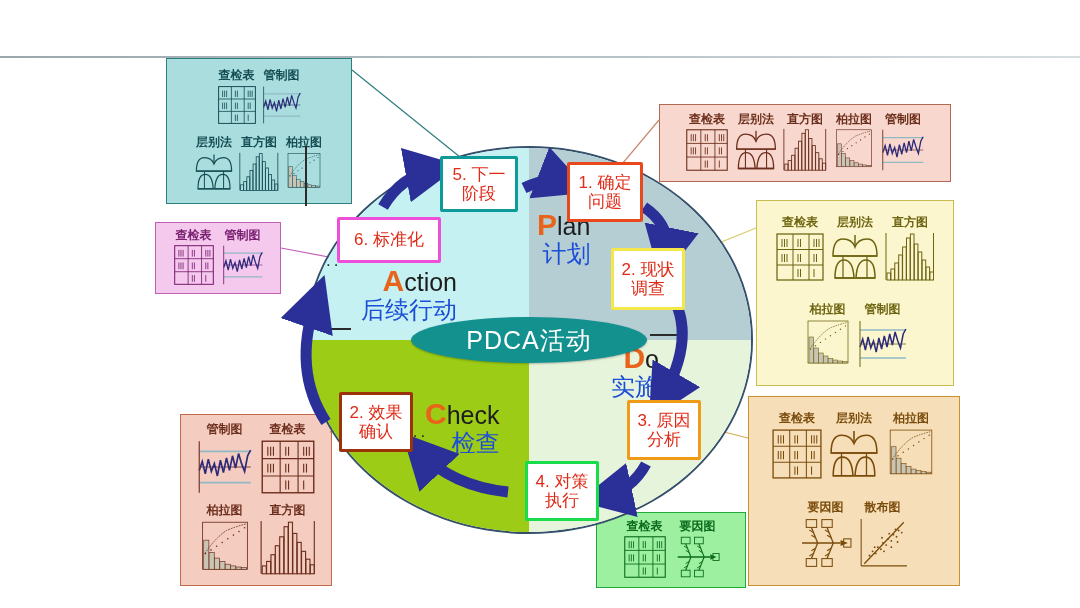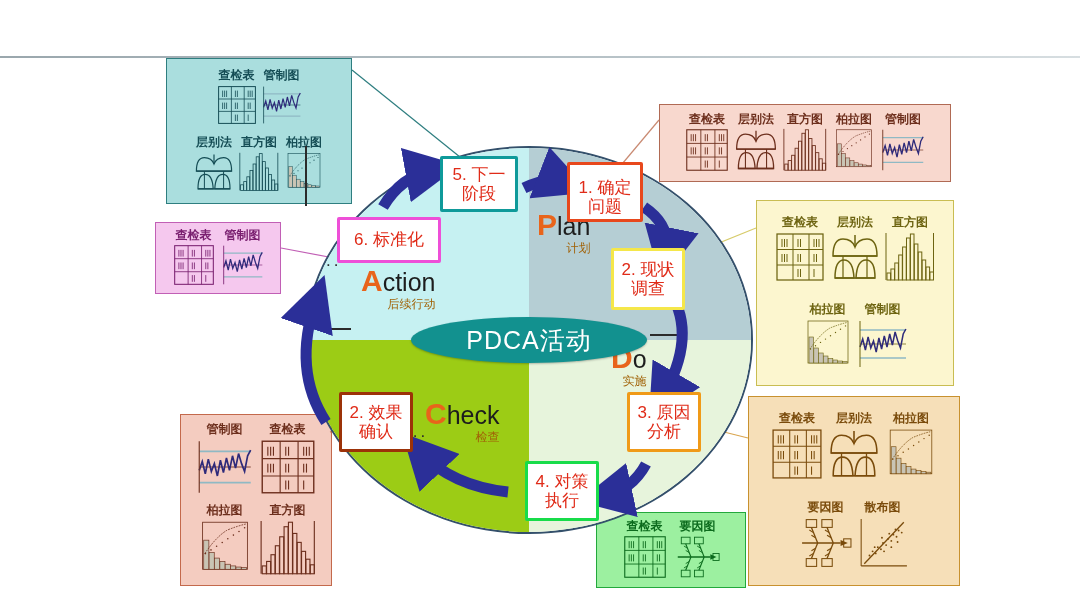--- a/index.html
+++ b/index.html
@@ -43,21 +43,21 @@
     background:#12918f;border-radius:50%;
     display:flex;align-items:center;justify-content:center;
     color:#ffffff;font-size:25px;letter-spacing:1px;
     box-shadow:0 1px 2px rgba(0,0,0,.25);
   }
 
   
   .phase{position:absolute;text-align:right;line-height:1.02;}
   .phase .en{font-size:25px;color:#1d1d1d;white-space:nowrap;}
   .phase .en .cap{color:#e8641b;font-size:30px;font-weight:bold;}
-  .phase .cn{font-size:12px;color:#a16207;margin-top:1px;white-space:nowrap;}
+  .phase .cn{font-size:24px;color:#1d4ed8;margin-top:1px;white-space:nowrap;}
   .ph-plan{left:232px;top:64px;}
   .ph-do{left:306px;top:197px;}
   .ph-check{left:120px;top:253px;}
   .ph-action{left:56px;top:120px;}
 
   .tick{position:absolute;height:2px;background:#2b2b2b;}
   .t-plan{left:250px;top:38px;width:2px;height:28px;background:#2b2b2b;}
   .t-do{left:345px;top:188px;width:34px;height:2px;}
   .t-check{left:204px;top:290px;width:2px;height:32px;background:#2b2b2b;}
   .t-action{left:12px;top:182px;width:34px;height:2px;}
@@ -769,29 +769,29 @@
 
       <path d="M646,464 Q632,490 604,496"></path>
 
       <path d="M508,492 Q452,486 420,452"></path>
 
       <path d="M326,422 Q292,370 316,300"></path>
     </g>
   </svg>
 
   <div id="steps-layer">
-      <div class="step" style="left: 567px; top: 162px; width: 76px; height: 60px; border-color: rgb(232, 72, 28); justify-content: flex-end;">
+      <div class="step" style="left: 567px; top: 162px; width: 76px; height: 60px; border-color: rgb(232, 72, 28);">
         <span>1. 确定</span>
         <span>问题</span>
       </div>
       <div class="step" style="left: 611px; top: 224px; width: 74px; height: 62px; border-color: rgb(245, 231, 74); margin-top: 24px;">
         <span>2. 现状</span>
         <span>调查</span>
       </div>
-      <div class="step" style="left: 627px; top: 392px; width: 74px; height: 60px; border-color: rgb(240, 154, 24);">
+      <div class="step" style="left: 627px; top: 400px; width: 74px; height: 60px; border-color: rgb(240, 154, 24);">
         <span>3. 原因</span>
         <span>分析</span>
       </div>
       <div class="step" style="left: 525px; top: 461px; width: 74px; height: 60px; border-color: rgb(24, 220, 74);">
         <span>4. 对策</span>
         <span>执行</span>
       </div>
       <div class="step" style="left: 339px; top: 392px; width: 74px; height: 60px; border-color: rgb(156, 50, 8);">
         <span>2. 效果</span>
         <span>确认</span>

